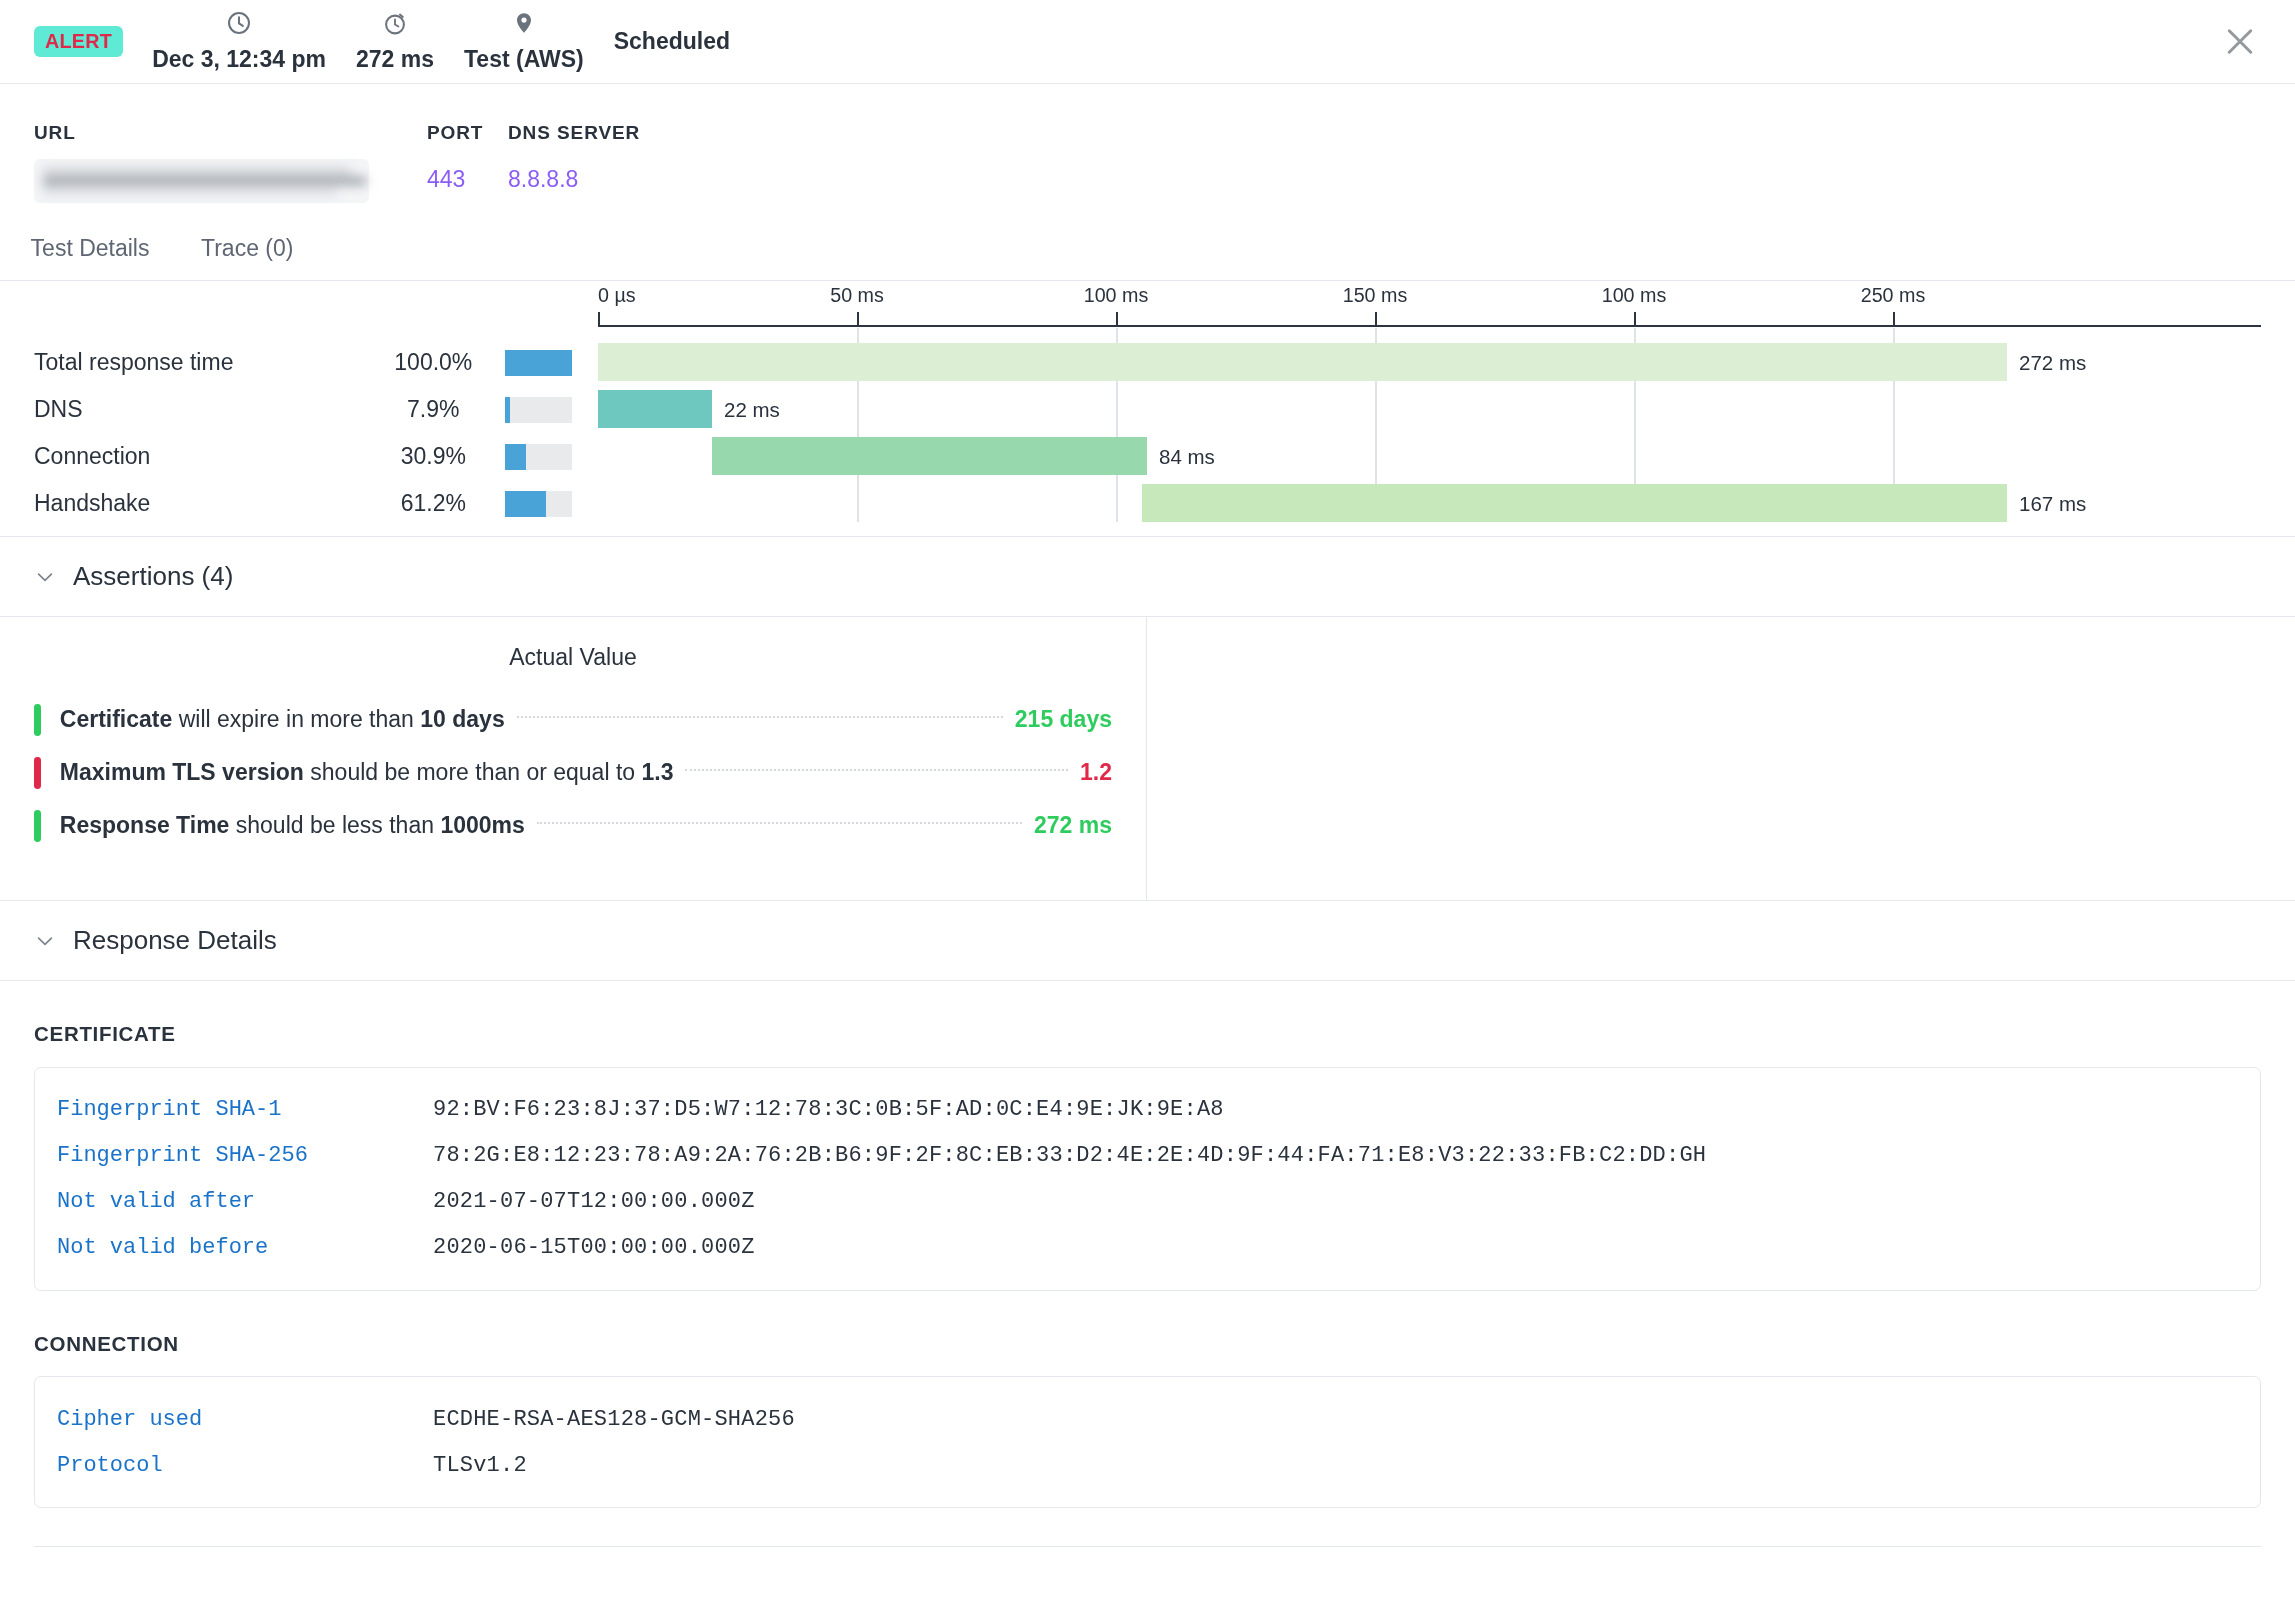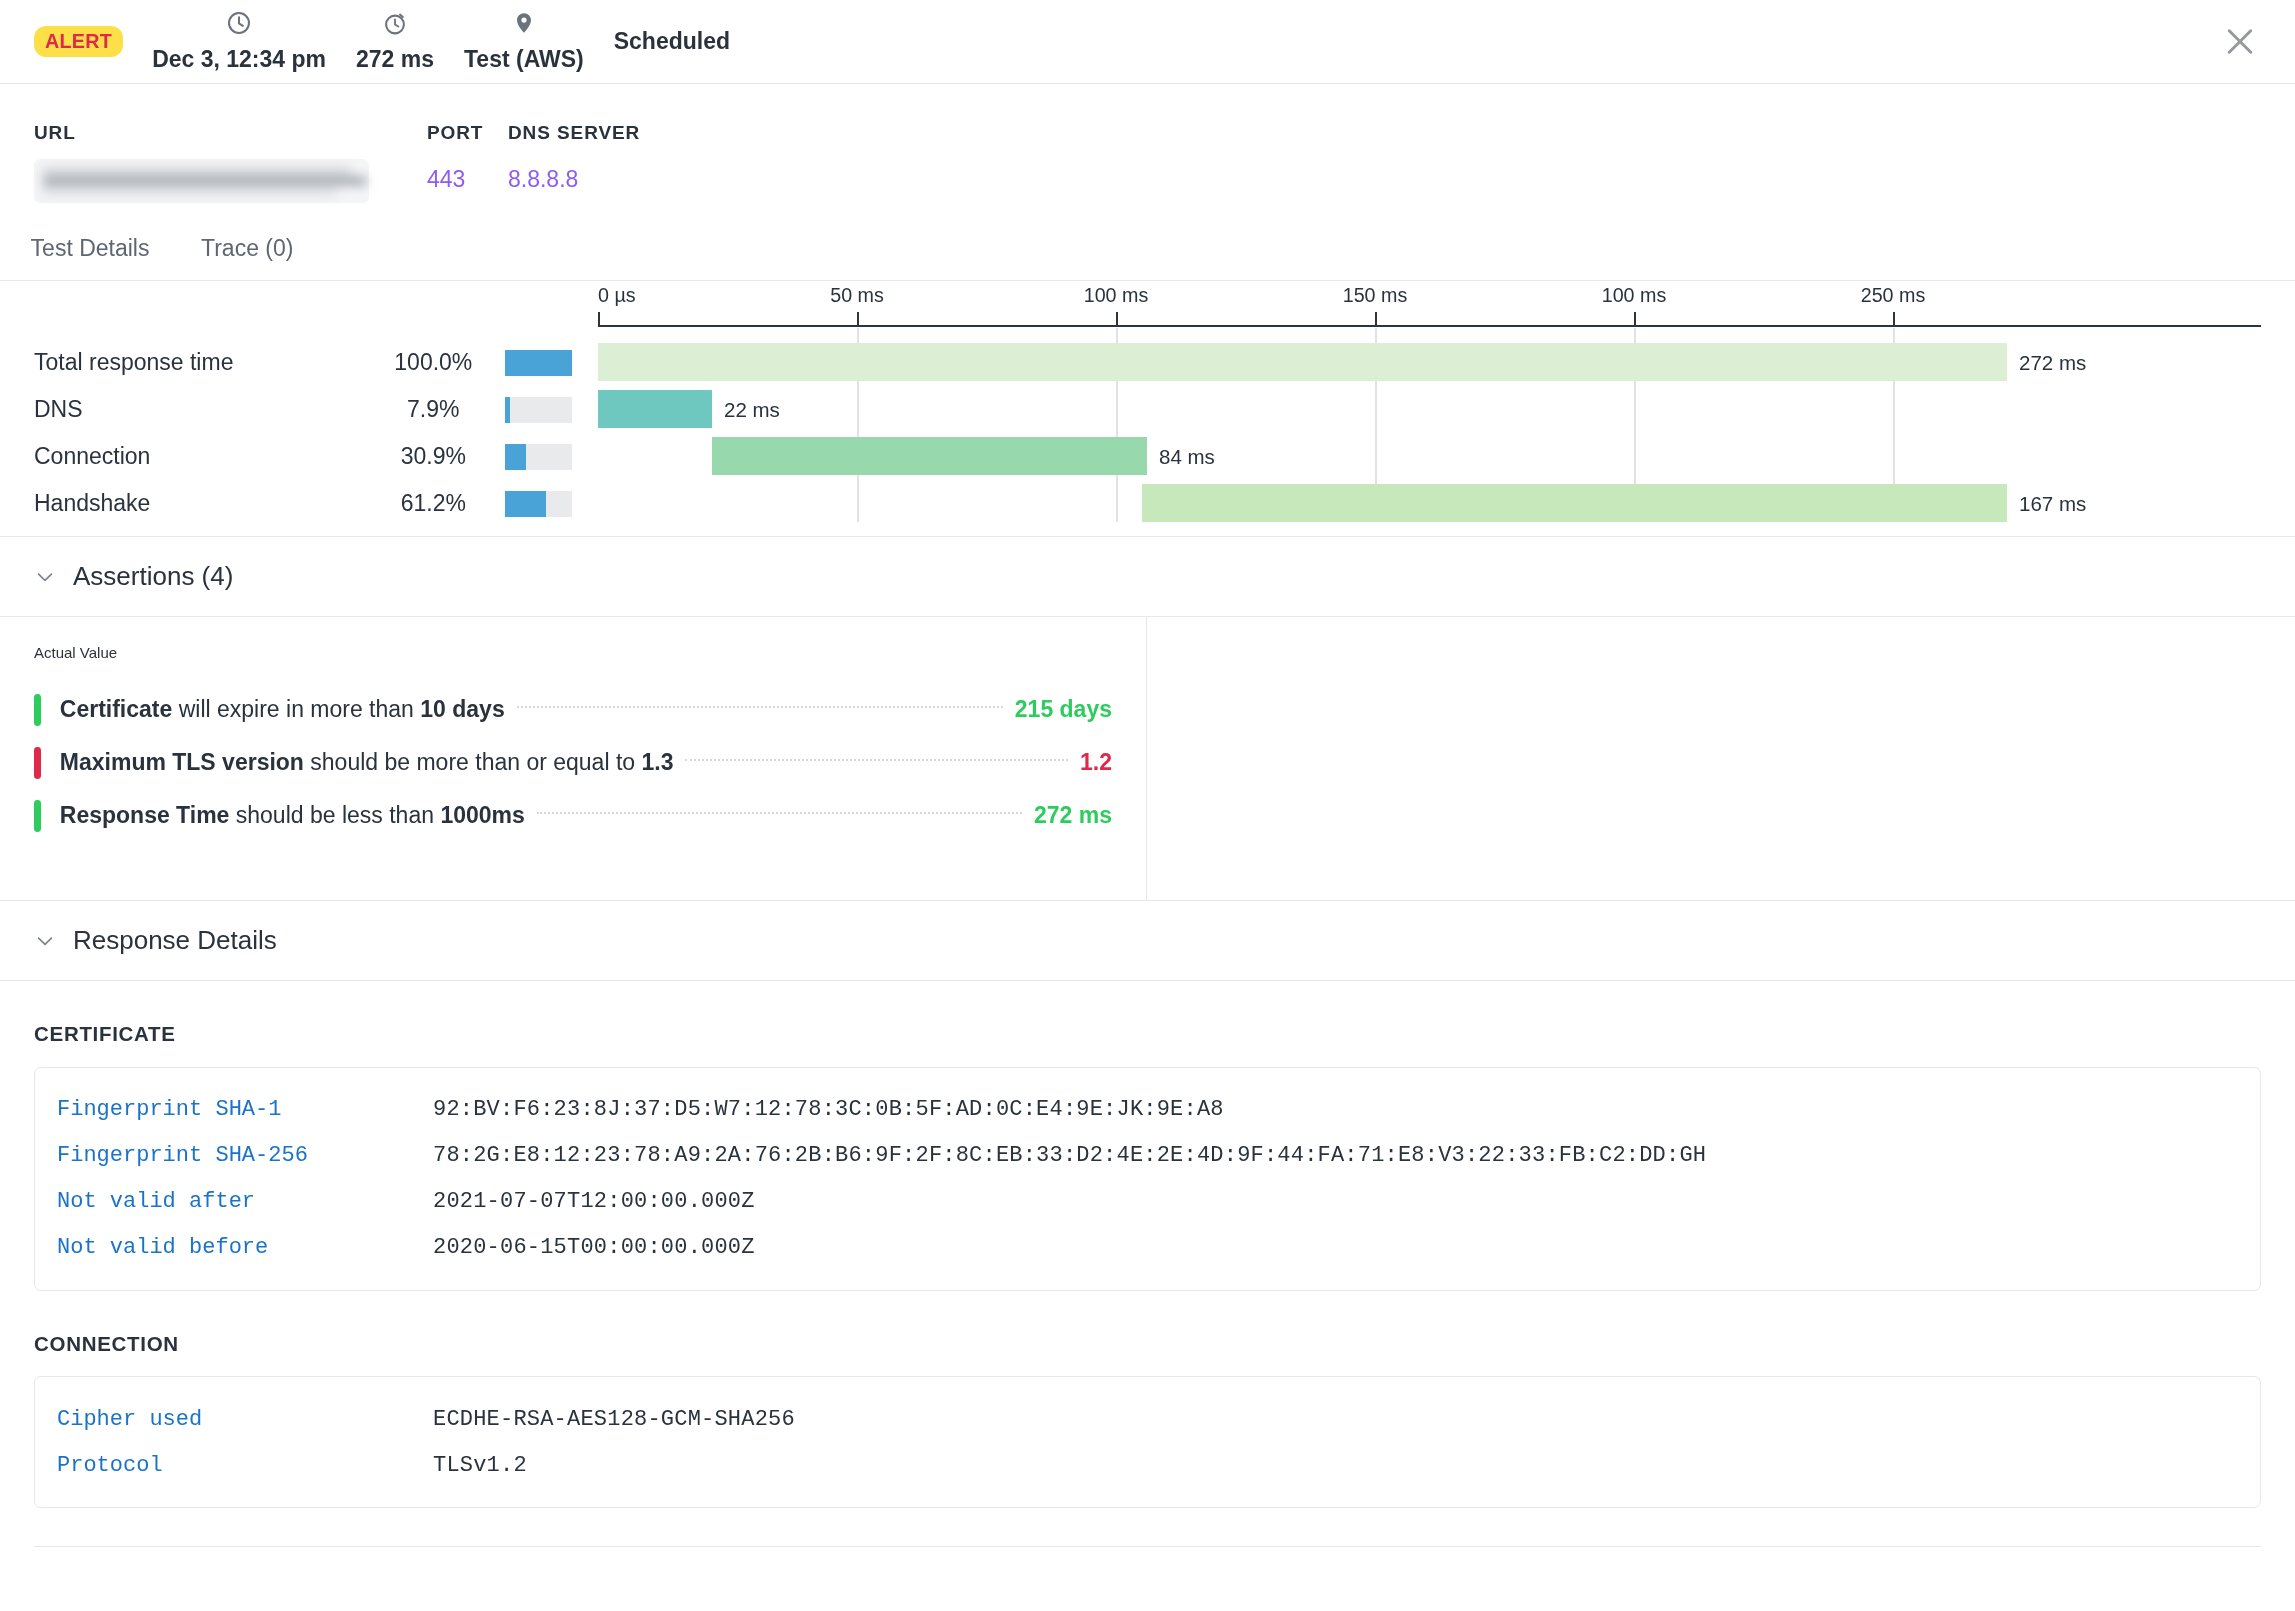--- a/index.html
+++ b/index.html
@@ -17,27 +17,27 @@
   
   .topbar {
     height: 84px;
     border-bottom: 1.7px solid #e4e7ec;
     display: flex;
     align-items: center;
     padding: 0 34px 0 34px;
     position: relative;
   }
   .alert-badge {
-    background: #fde047;
+    background: #5eead4;
     color: #e0294a;
     font-size: 19.7px;
     font-weight: bold;
     letter-spacing: 0.3px;
     padding: 6px 11px 5.1px 11px;
-    border-radius: 12px;
+    border-radius: 6px;
     line-height: 1;
   }
   .meta-group {
     display: flex;
     align-items: center;
     margin-left: 29px;
     gap: 11px;
   }
   .meta-item {
     display: flex;
@@ -212,22 +212,22 @@
     border-bottom: 1.7px solid #e4e7ec;
     height: 284px;
   }
   .assert-col {
     width: 1147px;
     border-right: 1.7px solid #e4e7ec;
     height: 284px;
     padding: 0 34px 0 34px;
   }
   .assert-header {
-    text-align: left;
-    font-size: 15px;
+    text-align: center;
+    font-size: 23px;
     color: #29323d;
     padding: 27px 0 22px 0;
   }
   .assert-row {
     display: flex;
     align-items: center;
     height: 53px;
     position: relative;
   }
   .assert-bar {

